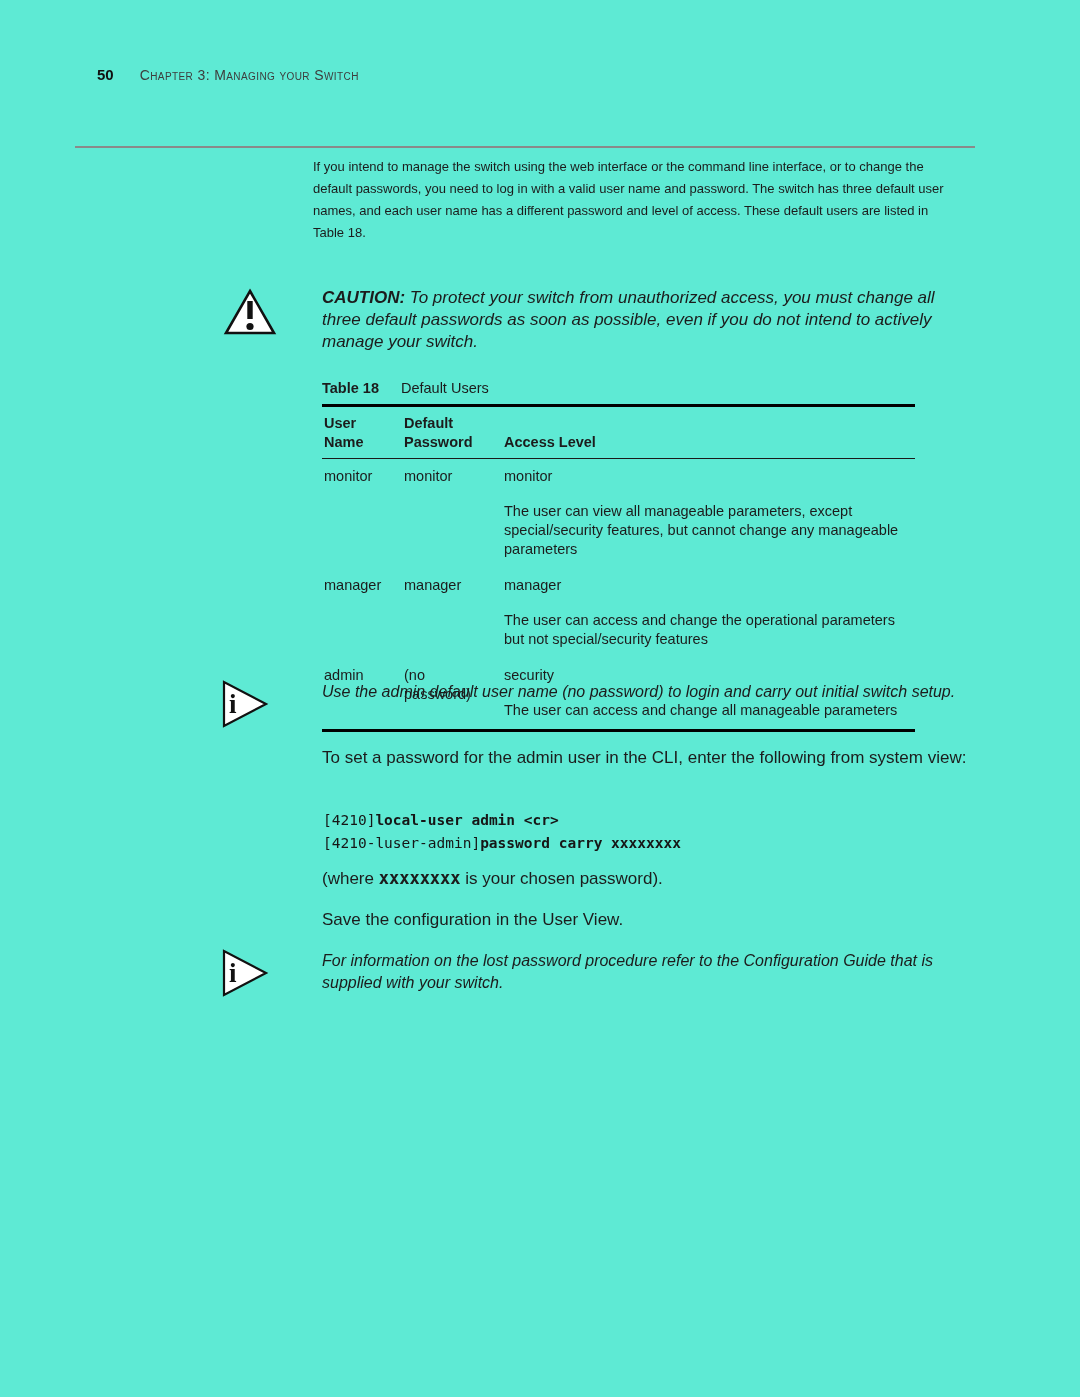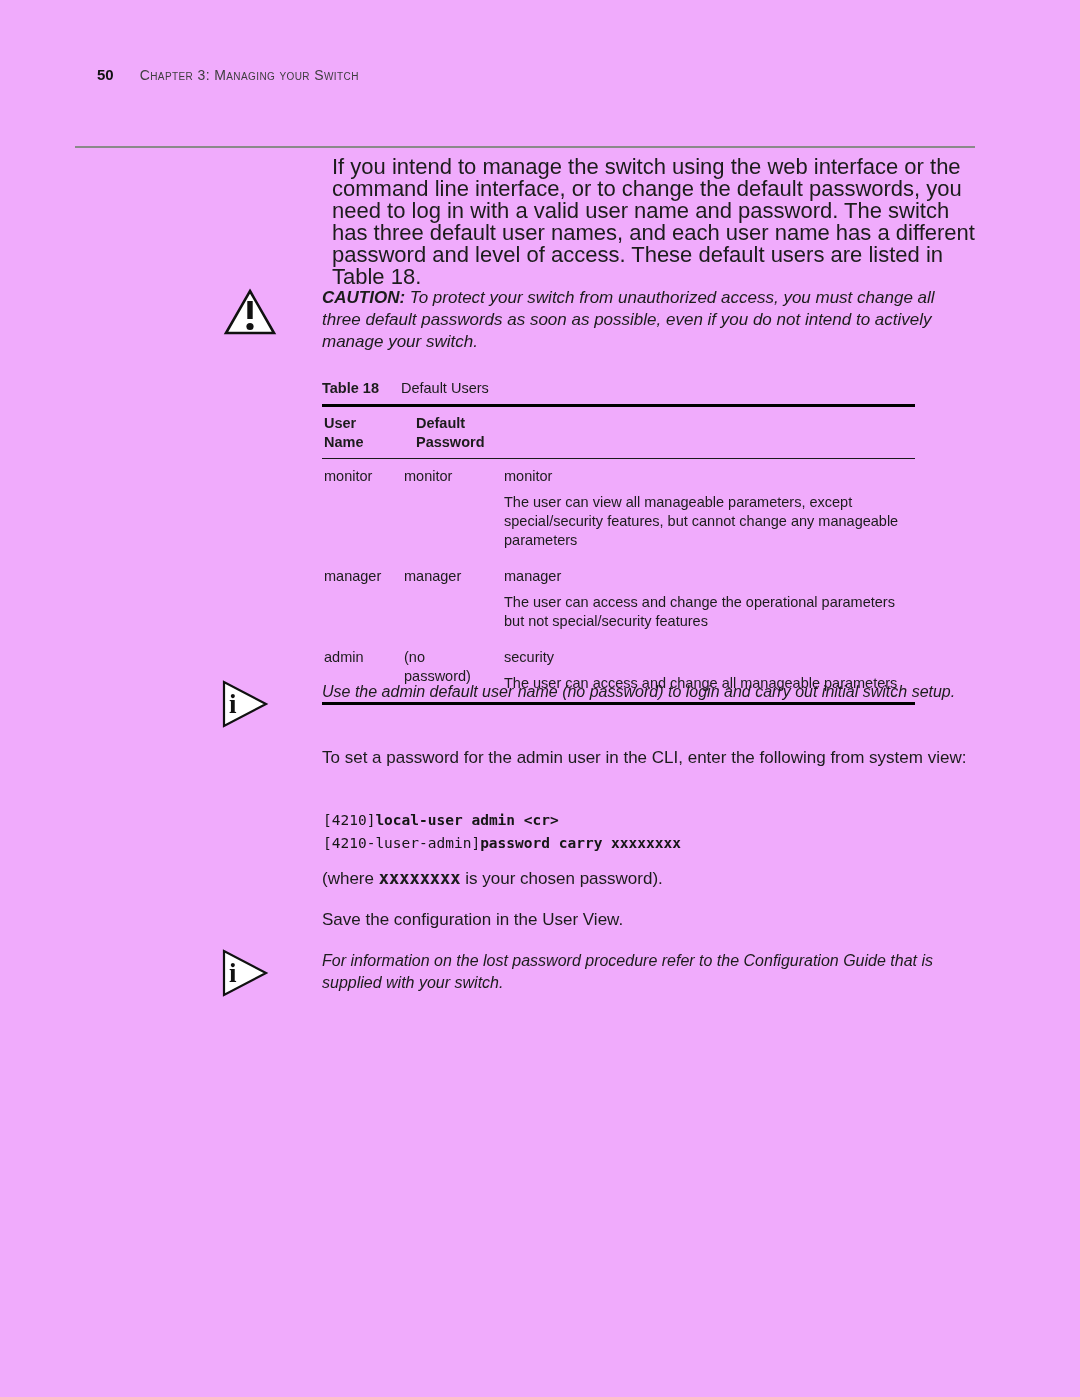--- a/index.html
+++ b/index.html
@@ -1,21 +1,21 @@
 <!DOCTYPE html>
 <html><head>
 <meta charset="utf-8">
 <style>
   * { margin: 0; padding: 0; box-sizing: border-box; }
   html, body { background: #ffffff; }
   .page {
     position: relative;
     width: 1080px;
     height: 1397px;
-    background: #f0abfc;
+    background: #5eead4;
     font-family: "Liberation Sans", "DejaVu Sans", sans-serif;
     color: #1c1c1c;
     overflow: hidden;
   }
 
   
   .running-header {
     position: absolute;
     top: 66px; left: 97px;
     display: flex;
@@ -48,23 +48,23 @@
     width: 240px;
     font-size: 18px;
     font-weight: bold;
     line-height: 22px;
     color: #111;
   }
 
   
   .intro {
     position: absolute;
-    top: 156px; left: 332px;
+    top: 156px; left: 313px;
     width: 648px;
-    font-size: 22px;
+    font-size: 13px;
     line-height: 22px;
   }
 
   .caution-icon-wrap {
     position: absolute;
     top: 288px; left: 223px;
     width: 54px; height: 48px;
   }
   .caution-text {
     position: absolute;
@@ -88,30 +88,29 @@
   .table-caption .cap-label { font-weight: bold; }
   .table-caption .cap-text { margin-left: 22px; }
   .rule-thick { height: 3px; background: #000; }
   .rule-thin { height: 1px; background: #1a1a1a; }
   .t-header {
     display: grid;
     grid-template-columns: 80px 100px 1fr;
     align-items: end;
     padding: 7px 0 6px 2px;
     font-weight: bold;
-    gap: 12px;
   }
   .t-header > div { padding-right: 14px; }
   .t-row {
     display: grid;
     grid-template-columns: 80px 100px 1fr;
     padding: 8px 0 9px 2px;
   }
   .t-row > div { padding-right: 14px; }
-  .cell-desc { margin-top: 7px; }
+  .cell-desc { margin-top: 16px; }
 
   .note-icon-wrap {
     position: absolute;
     width: 48px; height: 50px;
     left: 221px;
   }
   .note-text {
     position: absolute;
     left: 322px;
     width: 650px;
@@ -193,20 +192,21 @@
   <p class="caution-text"><span class="caution-label">CAUTION:</span><span> To protect your switch from unauthorized access, you must change all three default passwords as soon as possible, even if you do not intend to actively manage your switch.</span></p>
 
   <div class="table-block">
     <div class="table-caption">
       <span class="cap-label">Table 18</span><span class="cap-text">Default Users</span>
     </div>
     <div class="rule-thick"></div>
     <div class="t-header">
       <div>User Name</div>
       <div>Default Password</div>
+      <div>Access Level</div>
     </div>
     <div class="rule-thin"></div>
 
     <div class="t-row">
       <div>monitor</div>
       <div>monitor</div>
       <div>
         <div>monitor</div>
         <div class="cell-desc">The user can view all manageable parameters, except special/security features, but cannot change any manageable parameters</div>
       </div>

